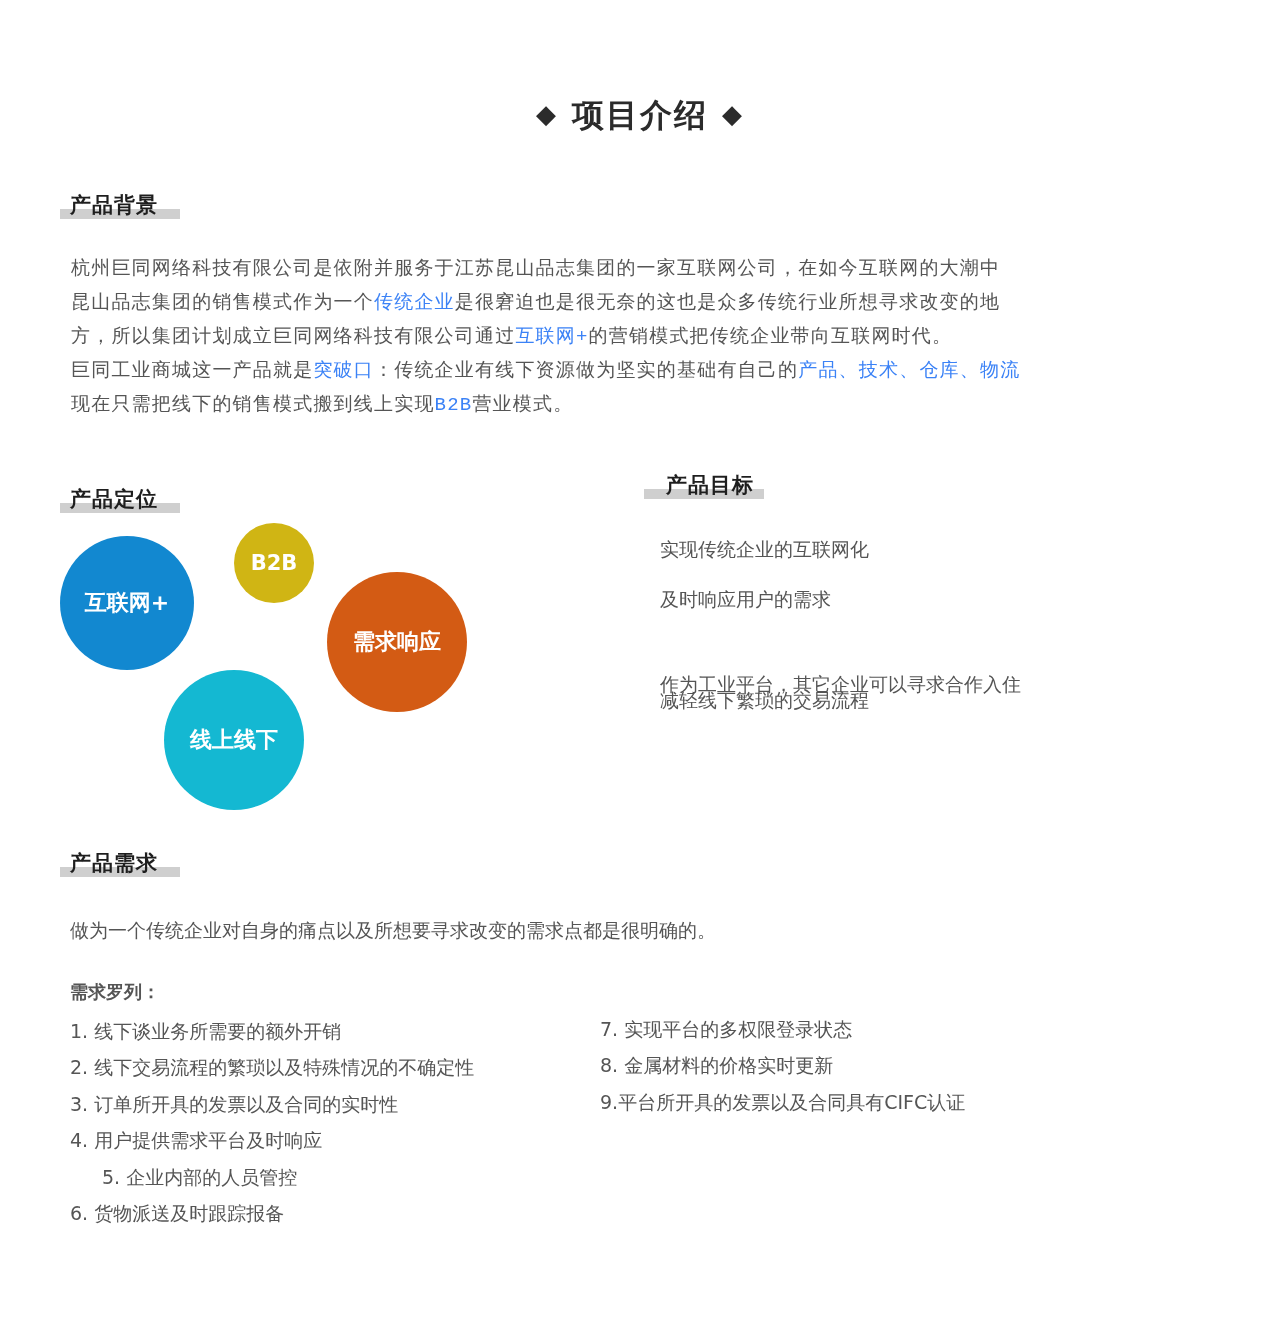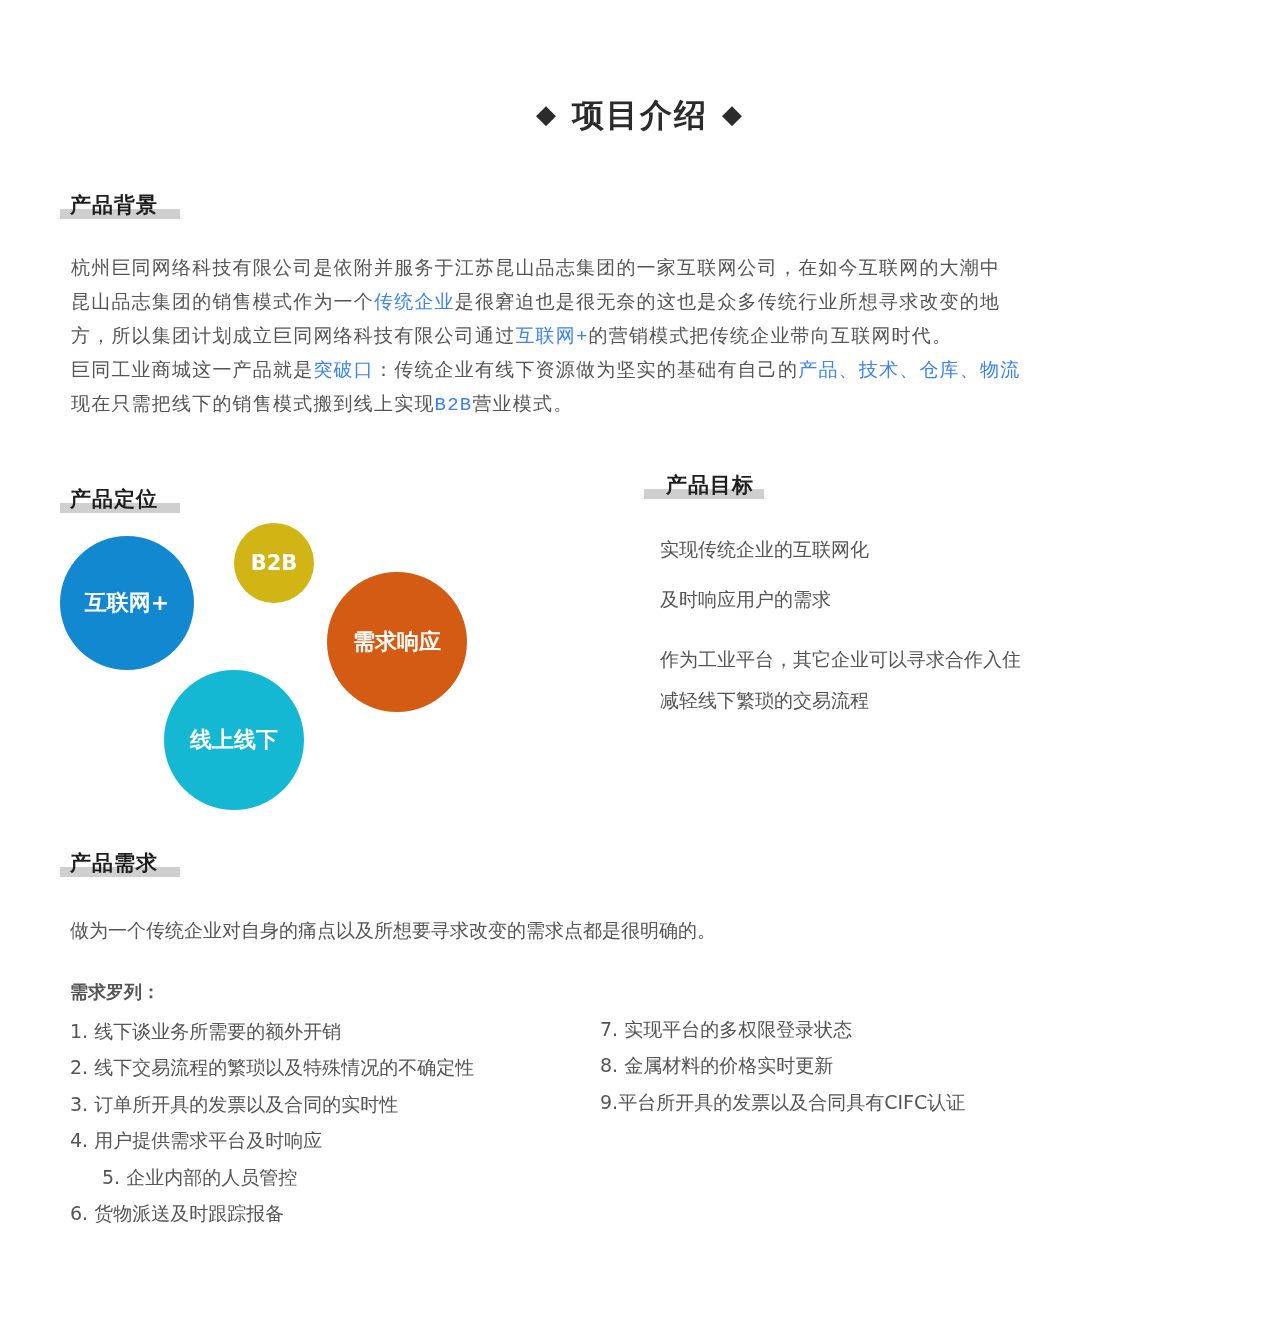--- a/index.html
+++ b/index.html
@@ -47,21 +47,21 @@
 <div class="abs circle" style="left: 164px; top: 670px; width: 140px; height: 140px; font-size: 22px; background: rgb(20, 184, 210); text-align: right;">
   <span>线上线下</span>
 </div>
 
 <div class="abs sec-h" style="left:644px; top:470px; width:120px;text-align:right;">
   <div class="band"></div>
   <span class="txt">产品目标</span>
 </div>
 <div class="abs goal" style="left:660px; top:537px;">实现传统企业的互联网化</div>
 <div class="abs goal" style="left:660px; top:587px;">及时响应用户的需求</div>
-<div class="abs goal" style="left:660px; top:647px;">作为工业平台，其它企业可以寻求合作入住</div>
+<div class="abs goal" style="left:660px; top:672px;">作为工业平台，其它企业可以寻求合作入住</div>
 <div class="abs goal" style="left:660px; top:688px;">减轻线下繁琐的交易流程</div>
 
 <div class="abs sec-h" style="left:60px; top:848px; width:120px;">
   <div class="band"></div>
   <span class="txt">产品需求</span>
 </div>
 <div class="abs plain" style="left:70px; top:918px;">做为一个传统企业对自身的痛点以及所想要寻求改变的需求点都是很明确的。</div>
 <div class="abs plain" style="left:70px; top:980px; font-weight:bold; color:#555; font-size:18px;">需求罗列：</div>
 
 <div class="abs req" style="left:70px; top:1019px;">1. 线下谈业务所需要的额外开销</div>

